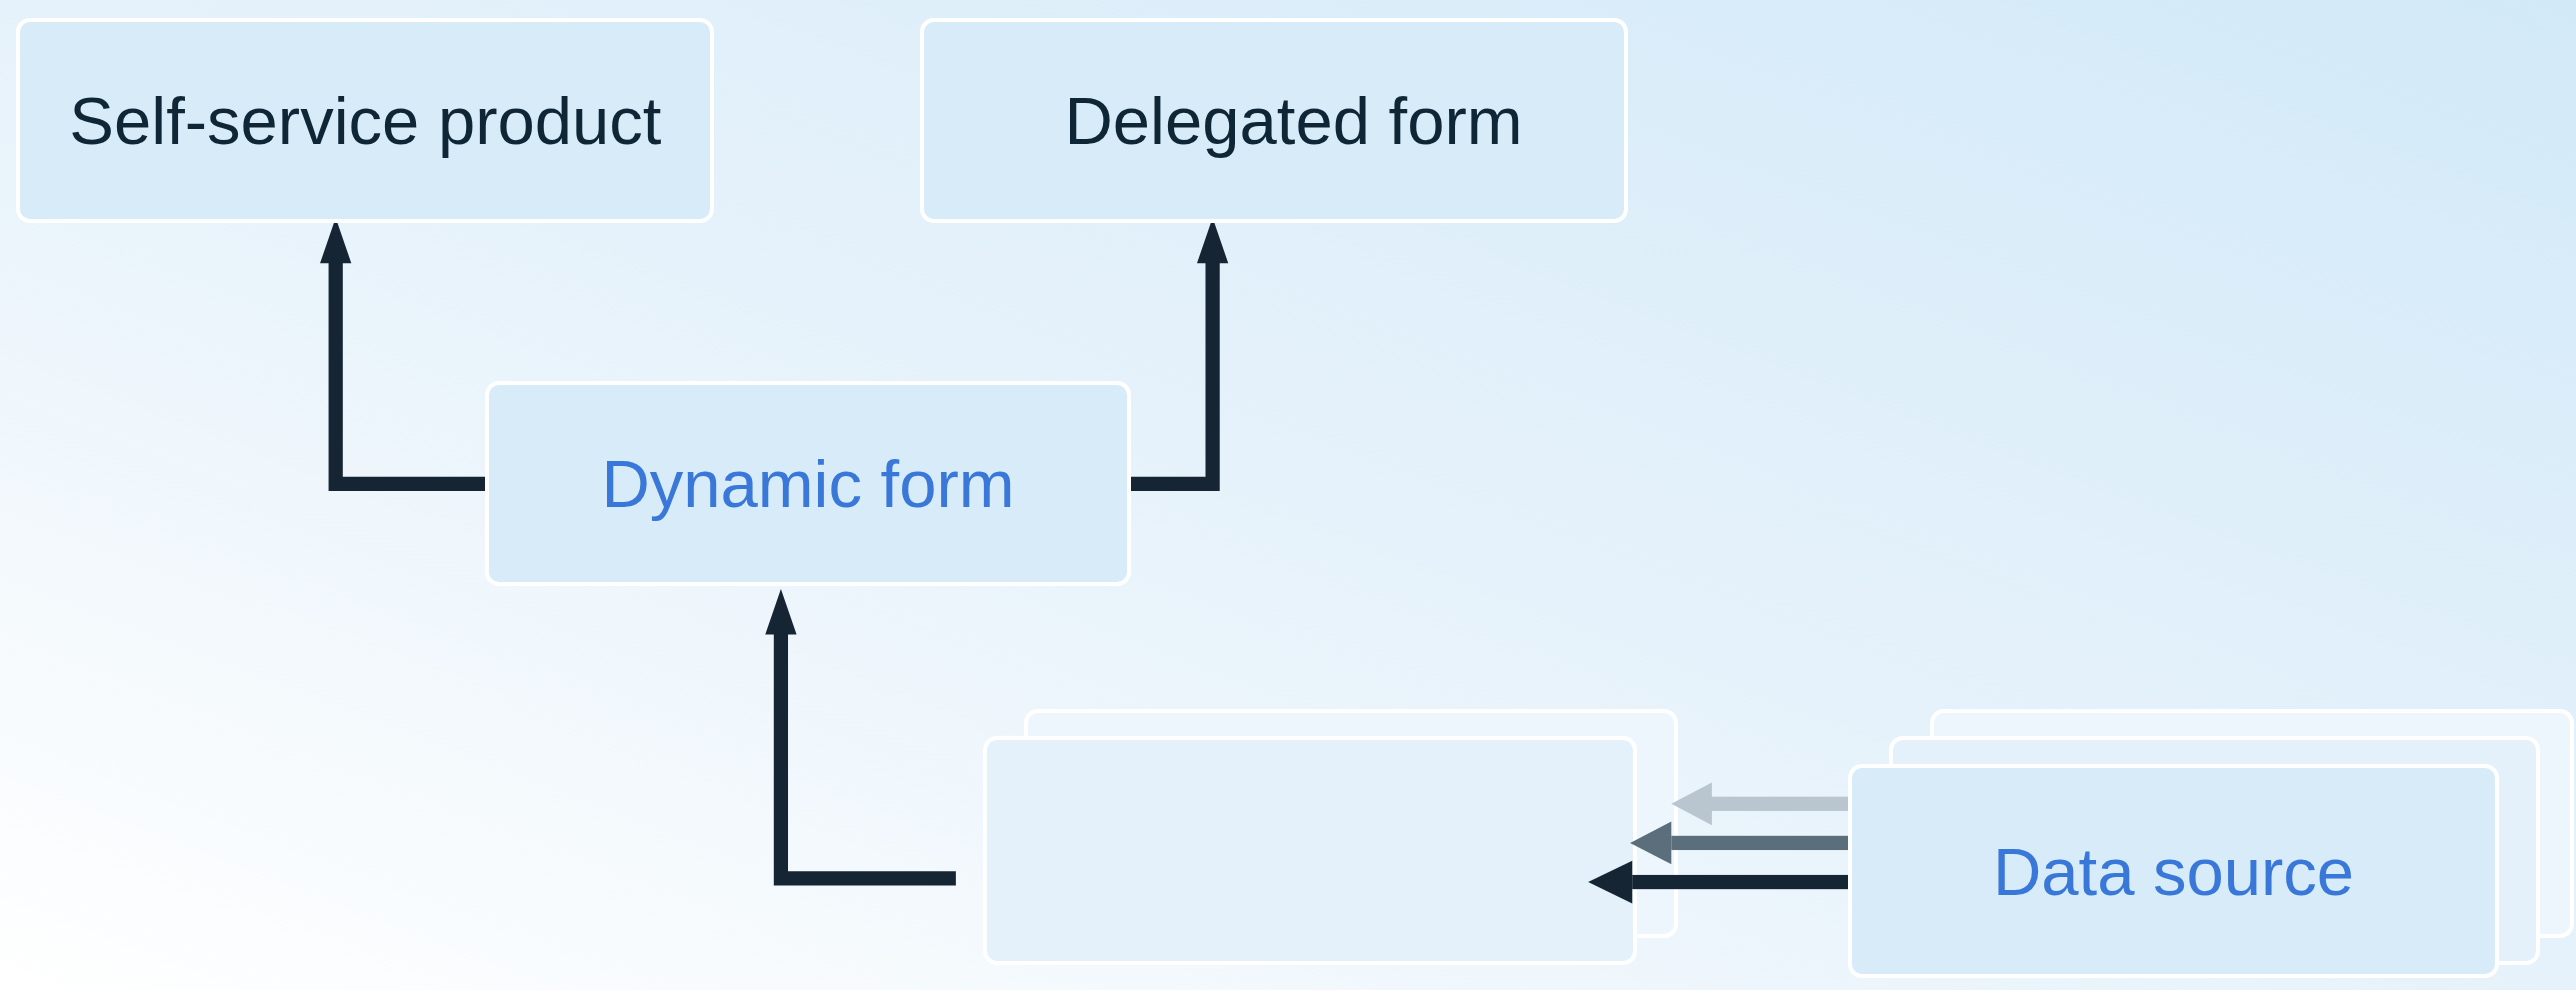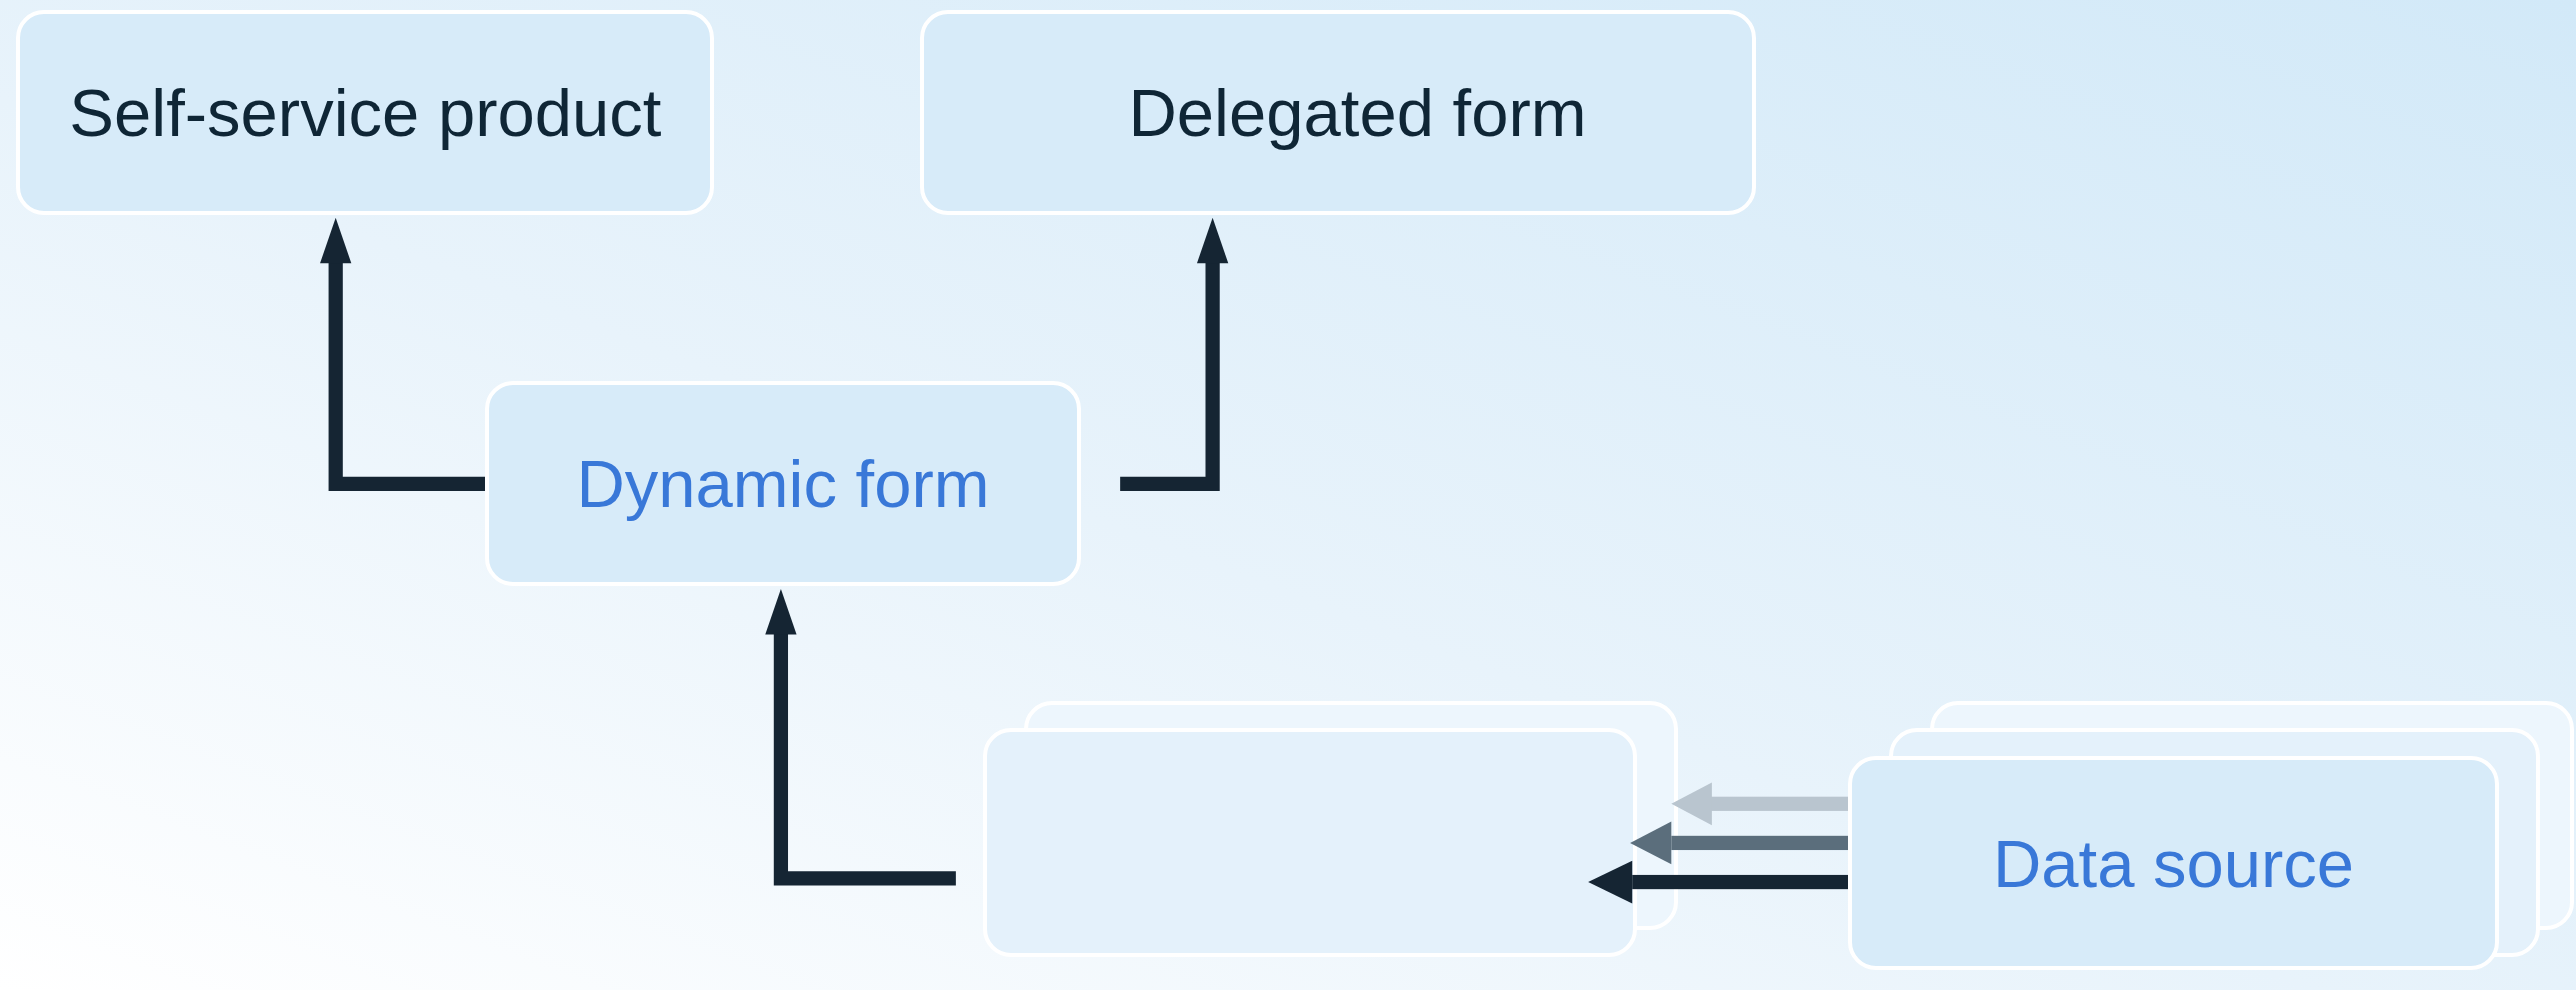--- a/index.html
+++ b/index.html
@@ -10,34 +10,35 @@
     --arrow-dark:#152533; --arrow-gray:#5b6e7c; --arrow-light:#b9c5cf;
   }
   html,body{margin:0;padding:0;}
   .canvas{
     position:relative; width:2576px; height:991px; overflow:hidden;
     background:linear-gradient(to top right, var(--bg-start) 0%, var(--bg-mid) 45%, var(--bg-end) 100%);
     font-family:"Liberation Sans","DejaVu Sans",sans-serif;
   }
   .card{
     position:absolute; box-sizing:border-box;
-    border:4.3px solid var(--box-border); border-radius:28px;
+    border:4.3px solid var(--box-border); border-radius:14px;
     background:var(--box-fill);
+    margin-top:8px;
   }
   .card.mid{background:var(--box-fill-mid);}
   .card.back{background:var(--box-fill-back);}
   .node{display:flex; align-items:center; justify-content:center;}
   .label{font-size:67px; line-height:1; white-space:nowrap;}
   .label.dark{color:var(--dark-text);}
   .label.blue{color:var(--blue-text);}
 
   
   .n-self     {left:16.4px;   top:10px;   width:698px; height:205px;}
-  .n-delegated{left:920px; top:10px;   width:836px; height:205px;padding-left:39px;}
-  .n-dynamic  {left:485px;  top:381px;  width:596px; height:205px;}
+  .n-delegated{left:920px; top:10px;   width:708px; height:205px;padding-left:39px;}
+  .n-dynamic  {left:485px;  top:373px;  width:646px; height:205px;}
   .n-form     {left:942px; top:756px; width:654px; height:229px;}
   .n-data     {left:1848px; top:756px; width:651px; height:214px;}
   .n-form-mid {left:983px; top:728px; width:654px; height:229px;}
   .n-form-back{left:1024px; top:701px;  width:654px; height:229px;}
   .n-data-mid {left:1889px; top:728px; width:651px; height:229px;}
   .n-data-back{left:1930px; top:701px;  width:644px; height:229px;}
 
   svg.connectors{position:absolute; left:0; top:0; width:2576px; height:991px;}
   .stroke-dark{stroke:var(--arrow-dark); stroke-width:20; fill:none;}
   .fill-dark{fill:var(--arrow-dark);}

